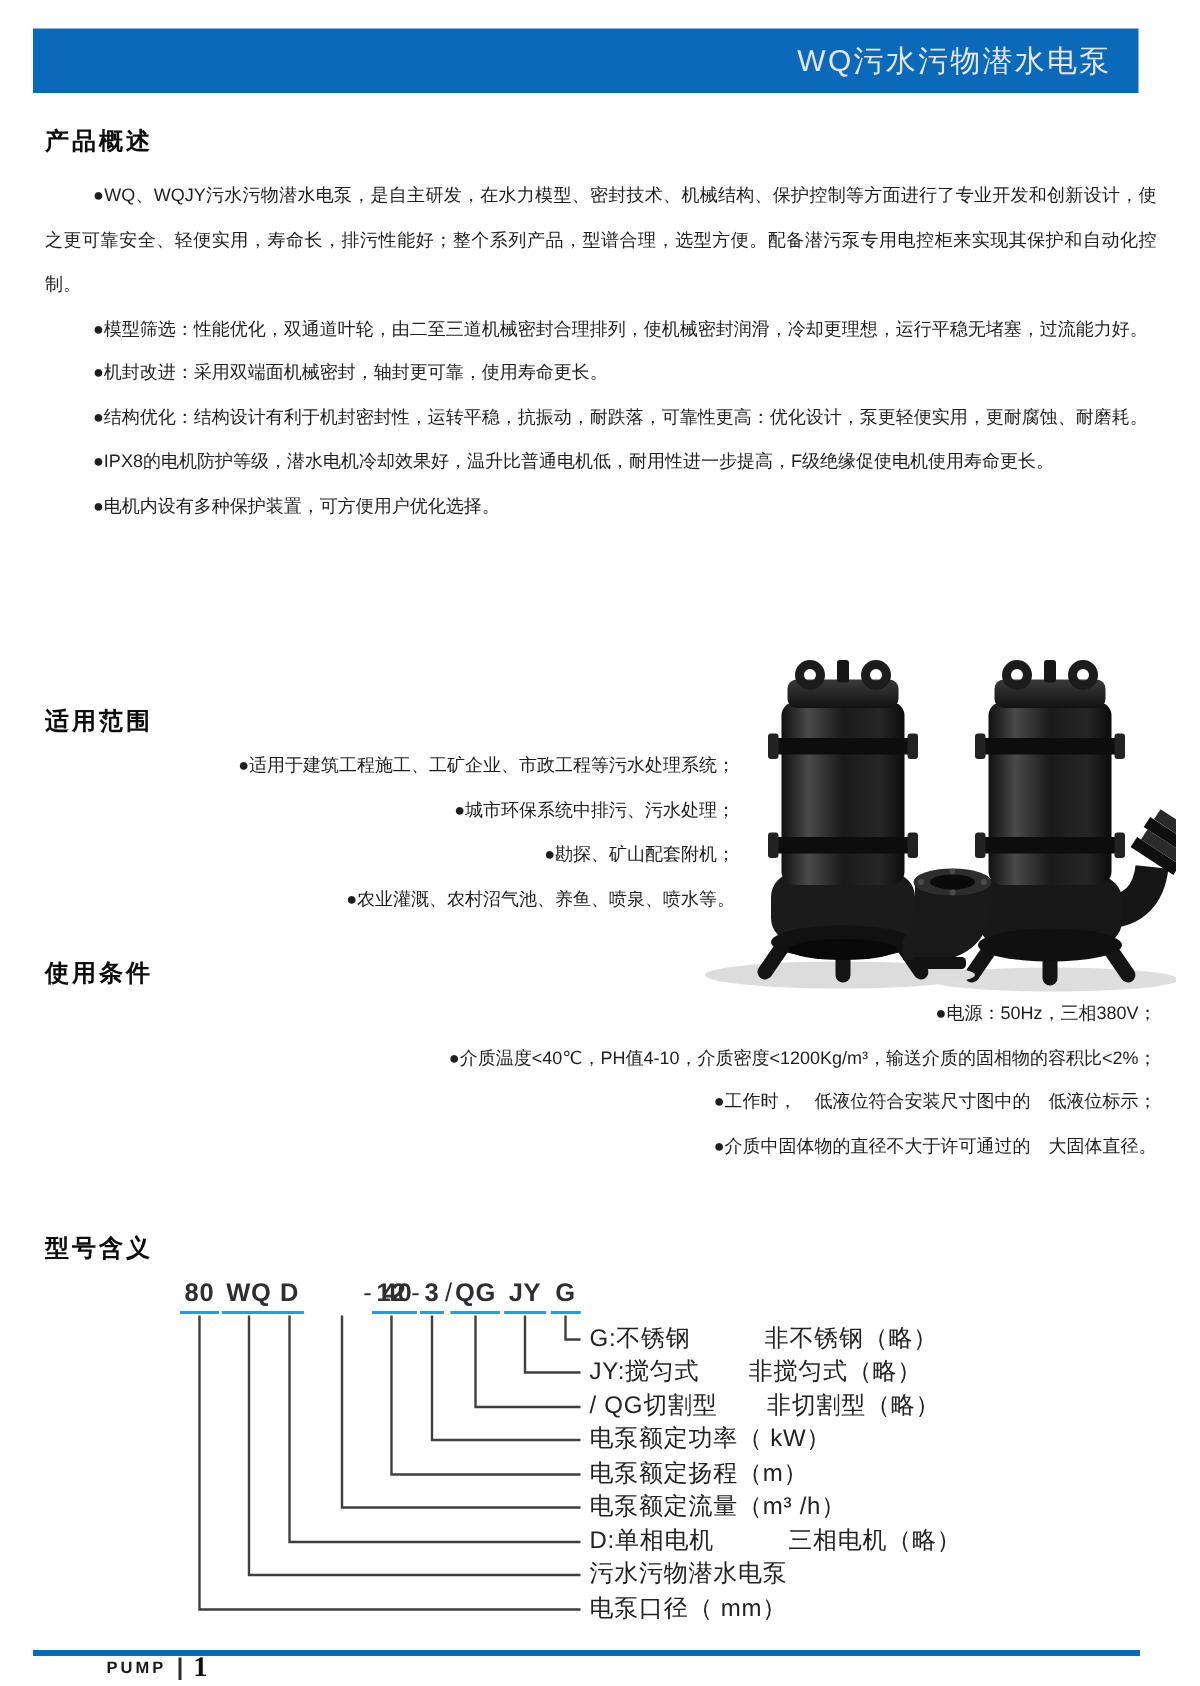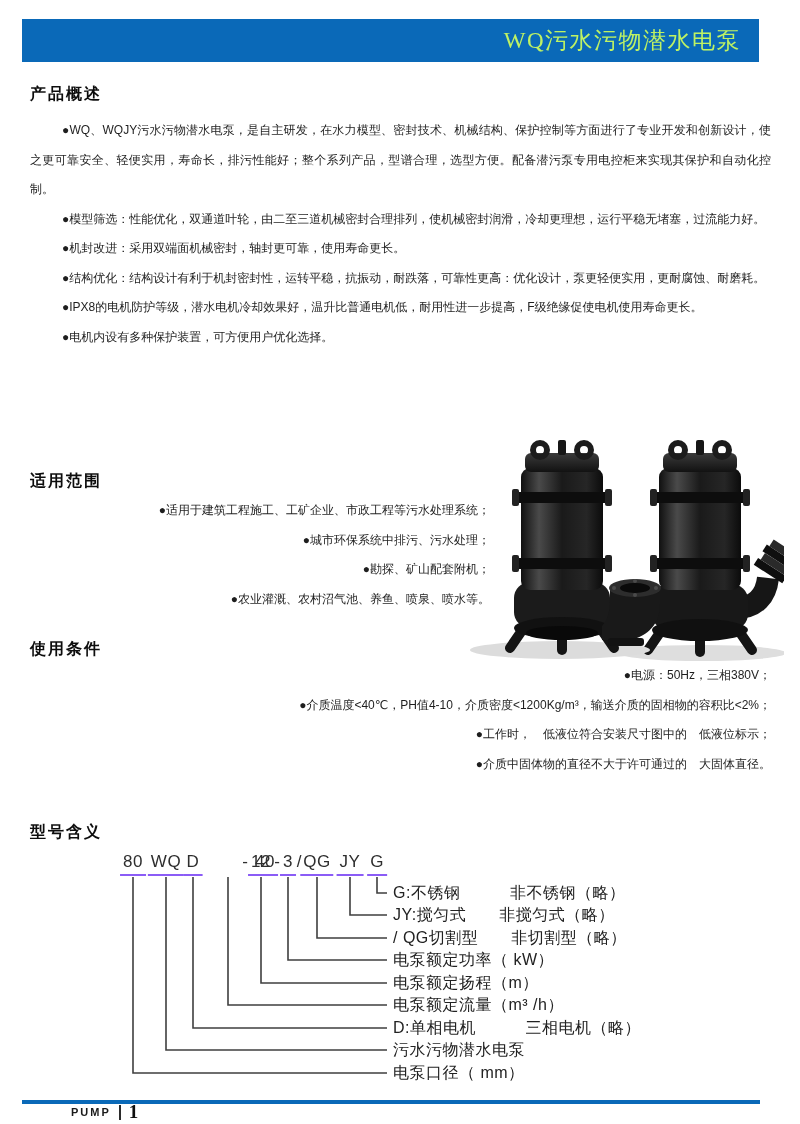--- a/index.html
+++ b/index.html
@@ -9,42 +9,42 @@
     position:relative; width:800px; height:1124px; background:#fff;
     font-family:"Liberation Sans","DejaVu Sans",sans-serif; color:var(--ink);
     overflow:hidden; margin:0 auto;
   }
   
   .header-bar{
     position:absolute; left:22px; top:19px; width:737px; height:43px;
     background:var(--blue); display:flex; align-items:center; justify-content:flex-end;
     padding-right:18px; box-sizing:border-box;
   }
-  .header-title{ color:#bef264; font-size:23px; letter-spacing:1.5px; font-weight:400;font-family:Liberation Serif, serif; }
+  .header-title{ color:#e5e5e5; font-size:20px; letter-spacing:1.5px; font-weight:400; }
   
   .sec{
     position:absolute; left:30px; margin:0; font-size:16px; font-weight:bold;
     color:#0d0d0d; letter-spacing:2px;
   }
   
   .tblock{
     position:absolute; left:30px; width:741px; font-size:12px; line-height:29.5px;
     color:#1e1e1e; text-align:justify;
   }
   .tblock p{ margin:0; text-indent:32px; }
   .lines{ text-align:right; }
   .lines p{ margin:0; text-indent:32px; }
   .scope-block{ width:460px; }
   
   .pumps{ position:absolute; left:462px; top:438px; width:322px; height:230px; }
   
   .mc{
     position:absolute; top:852px; transform:translateX(-50%);
     font-size:17px; line-height:20px; color:#2e2e2e; letter-spacing:0.5px;
-    border-bottom:2px solid #8b5cf6; padding:0 3px 2px 3px; white-space:nowrap;
+    border-bottom:2px solid #0ea5e9; padding:0 3px 2px 3px; white-space:nowrap;font-weight:bold;
   }
   .msep{
     position:absolute; top:852px; transform:translateX(-50%);
     font-size:17px; line-height:20px; color:#2e2e2e; white-space:nowrap;
   }
   .connector-svg{ position:absolute; left:0; top:0; width:800px; height:1124px; pointer-events:none; }
   .mlabel{
     position:absolute; left:393px; font-size:16px; line-height:20px; color:#222;
     white-space:pre; letter-spacing:0.5px;
   }

